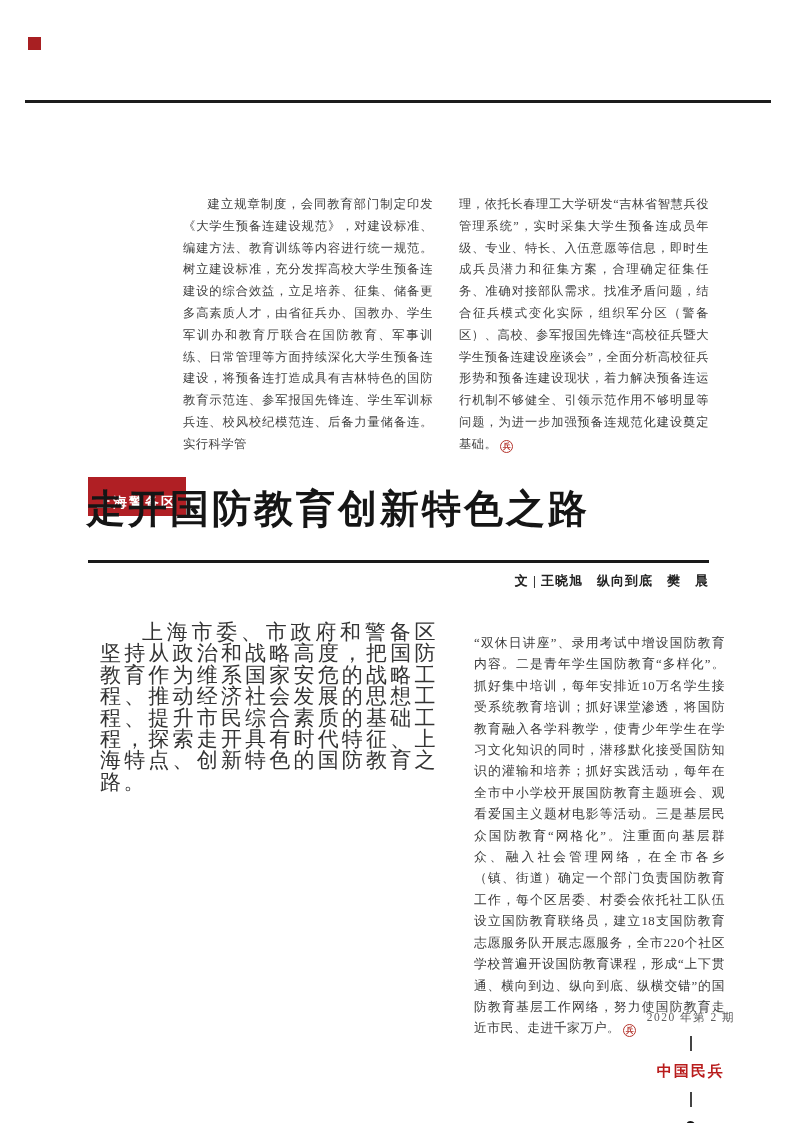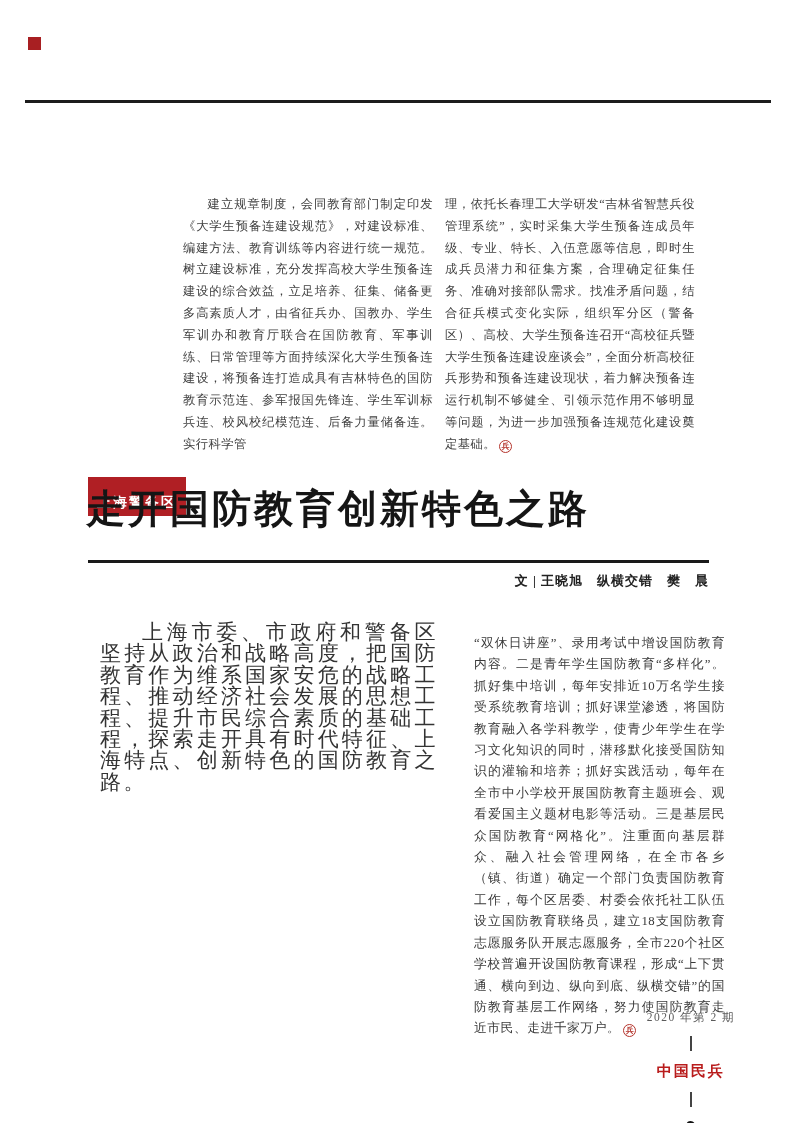--- a/index.html
+++ b/index.html
@@ -31,21 +31,21 @@
     height: 3px;
     background: #1c1c1c;
   }
   
   .prev-block {
     position: absolute;
     left: 183px;
     top: 194px;
     width: 527px;
     display: flex;
-    gap: 12px;
+    gap: 26px;
   }
   .prev-col {
     width: 250px;
     font-size: 12.3px;
     line-height: 21.8px;
     letter-spacing: 0.45px;
     color: #3f3f3f;
     text-align: justify;
   }
   .prev-col p { margin: 0; }
@@ -170,28 +170,28 @@
 <body>
 
 <div class="corner-square"></div>
 <div class="top-rule"></div>
 
 <div class="prev-block">
   <div class="prev-col">
     <p class="indent">建立规章制度，会同教育部门制定印发《大学生预备连建设规范》，对建设标准、编建方法、教育训练等内容进行统一规范。树立建设标准，充分发挥高校大学生预备连建设的综合效益，立足培养、征集、储备更多高素质人才，由省征兵办、国教办、学生军训办和教育厅联合在国防教育、军事训练、日常管理等方面持续深化大学生预备连建设，将预备连打造成具有吉林特色的国防教育示范连、参军报国先锋连、学生军训标兵连、校风校纪模范连、后备力量储备连。实行科学管</p>
   </div>
   <div class="prev-col">
-    <p><span>理，依托长春理工大学研发“吉林省智慧兵役管理系统”，实时采集大学生预备连成员年级、专业、特长、入伍意愿等信息，即时生成兵员潜力和征集方案，合理确定征集任务、准确对接部队需求。找准矛盾问题，结合征兵模式变化实际，组织军分区（警备区）、高校、大学生预备连召开“高校征兵暨大学生预备连建设座谈会”，全面分析高校征兵形势和预备连建设现状，着力解决预备连运行机制不够健全、引领示范作用不够明显等问题，为进一步加强预备连规范化建设奠定基础。</span><span class="endmark">兵</span></p>
+    <p><span>理，依托长春理工大学研发“吉林省智慧兵役管理系统”，实时采集大学生预备连成员年级、专业、特长、入伍意愿等信息，即时生成兵员潜力和征集方案，合理确定征集任务、准确对接部队需求。找准矛盾问题，结合征兵模式变化实际，组织军分区（警备区）、高校、参军报国先锋连“高校征兵暨大学生预备连建设座谈会”，全面分析高校征兵形势和预备连建设现状，着力解决预备连运行机制不够健全、引领示范作用不够明显等问题，为进一步加强预备连规范化建设奠定基础。</span><span class="endmark">兵</span></p>
   </div>
 </div>
 
 <div class="region-tag">上海警备区</div>
 <div class="article-title">走开国防教育创新特色之路</div>
 <div class="title-rule"></div>
-<div class="byline">文 | 王晓旭　纵横交错　樊　晨</div>
+<div class="byline">文 | 王晓旭　纵向到底　樊　晨</div>
 
 <div class="body-col-left">
   <p class="indent">上海市委、市政府和警备区坚持从政治和战略高度，把国防教育作为维系国家安危的战略工程、推动经济社会发展的思想工程、提升市民综合素质的基础工程，探索走开具有时代特征、上海特点、创新特色的国防教育之路。</p>
 </div>
 
 <div class="body-col-right">
   <p><span>“双休日讲座”、录用考试中增设国防教育内容。二是青年学生国防教育“多样化”。抓好集中培训，每年安排近10万名学生接受系统教育培训；抓好课堂渗透，将国防教育融入各学科教学，使青少年学生在学习文化知识的同时，潜移默化接受国防知识的灌输和培养；抓好实践活动，每年在全市中小学校开展国防教育主题班会、观看爱国主义题材电影等活动。三是基层民众国防教育“网格化”。注重面向基层群众、融入社会管理网络，在全市各乡（镇、街道）确定一个部门负责国防教育工作，每个区居委、村委会依托社工队伍设立国防教育联络员，建立18支国防教育志愿服务队开展志愿服务，全市220个社区学校普遍开设国防教育课程，形成“上下贯通、横向到边、纵向到底、纵横交错”的国防教育基层工作网络，努力使国防教育走近市民、走进千家万户。</span><span class="endmark">兵</span></p>
 </div>
 
 <div class="footer">

